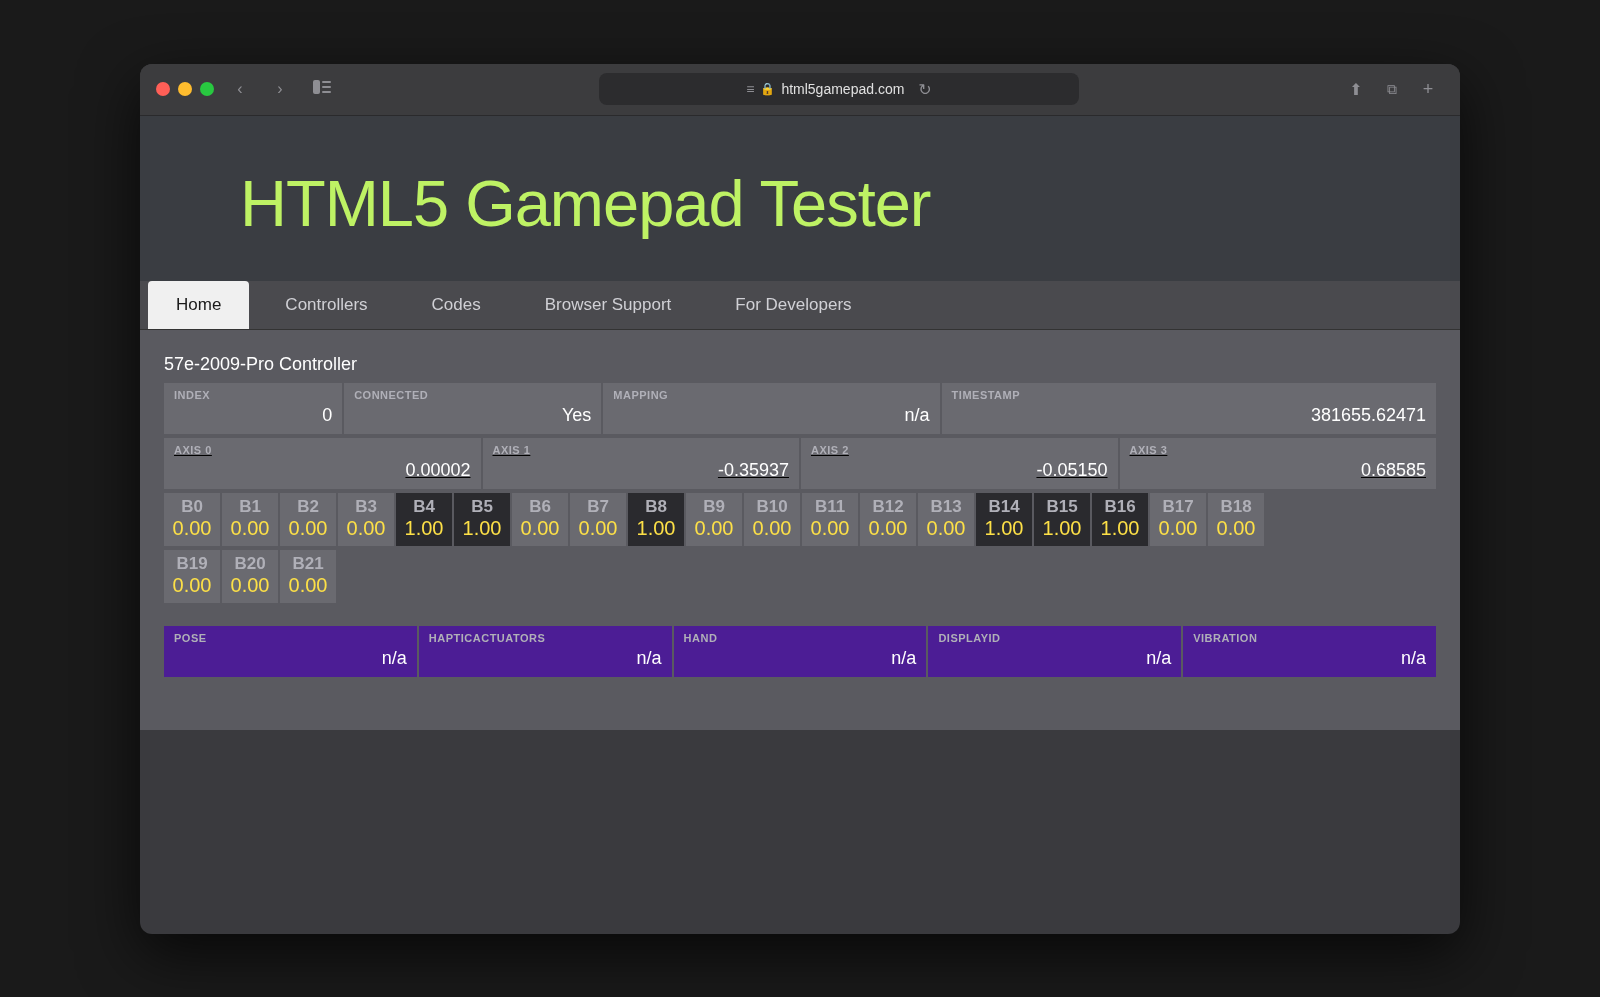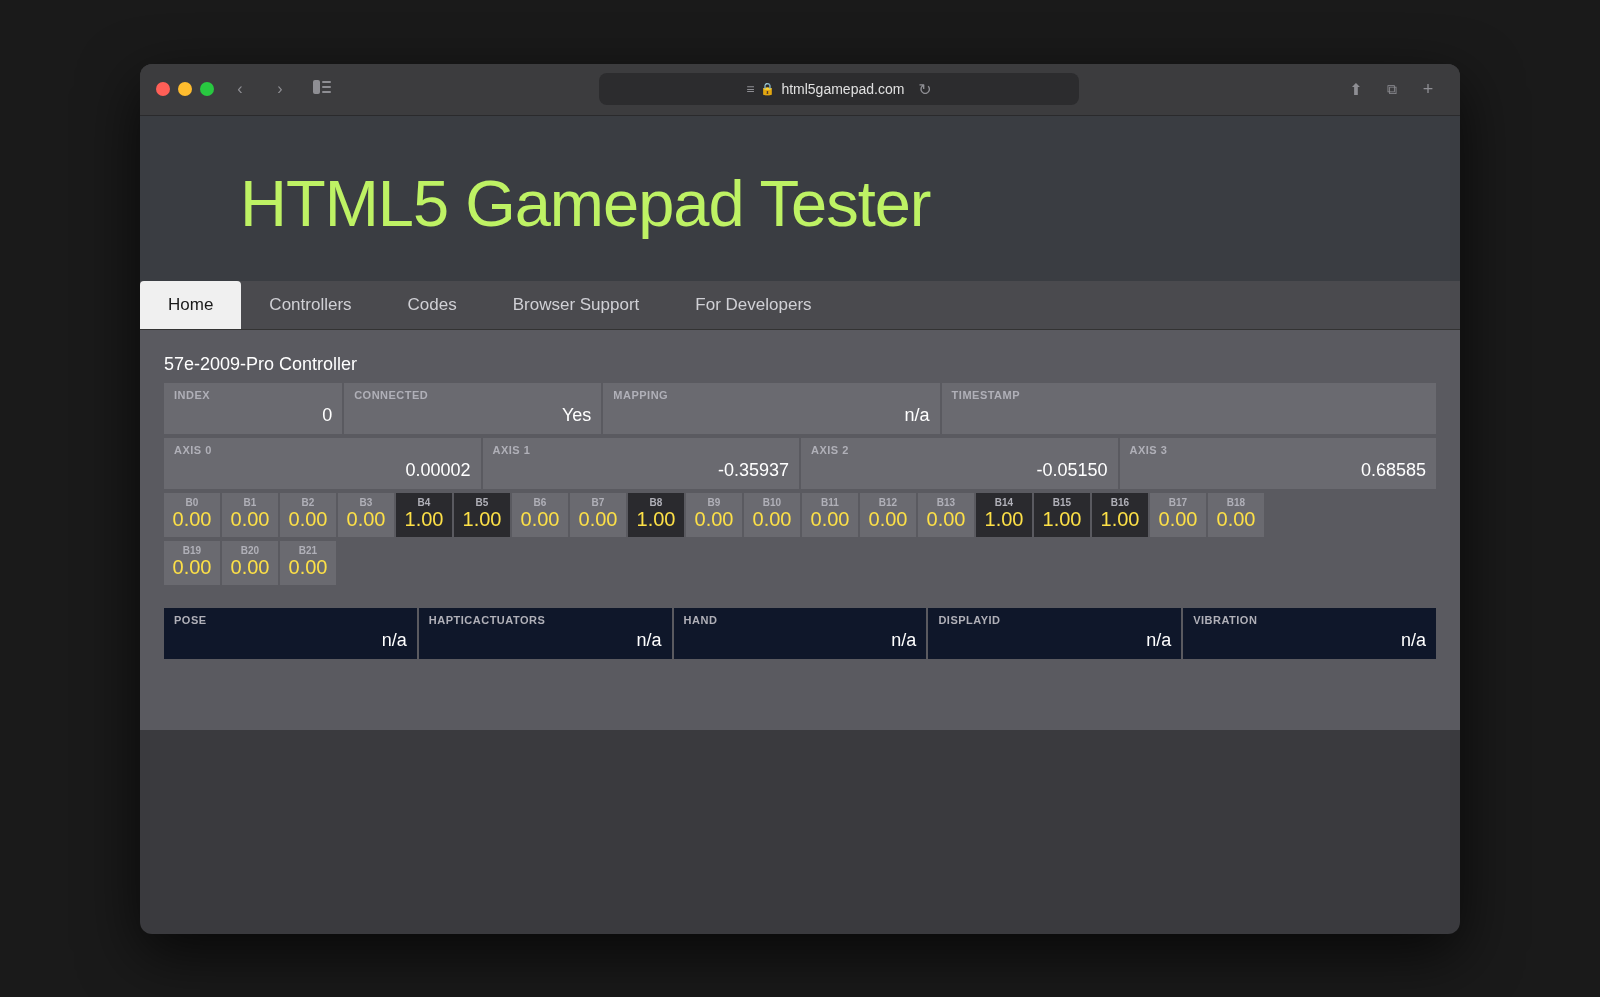--- a/index.html
+++ b/index.html
@@ -137,20 +137,21 @@
     }
 
     .tab {
       padding: 14px 28px;
       color: #d0d0d5;
       font-size: 17px;
       cursor: pointer;
       white-space: nowrap;
       border: none;
       background: none;
+      margin-left: 8px;
     }
 
     .tab.active {
       background: #f0f0f0;
       color: #1a1a1a;
       border-radius: 4px 4px 0 0;
     }
 
     
     .main-content {
@@ -198,20 +199,21 @@
       font-size: 18px;
       font-weight: 400;
       text-align: right;
     }
 
     
     .axis-grid {
       display: flex;
       gap: 2px;
       margin-bottom: 4px;
+      text-decoration: underline;
     }
 
     .axis-cell {
       background: #6a6a70;
       padding: 6px 10px 8px;
       flex: 1;
     }
 
     
     .button-grid {
@@ -227,39 +229,39 @@
       min-width: 56px;
       text-align: center;
     }
 
     .btn-cell.active {
       background: #2a2a2e;
     }
 
     .btn-label {
       color: #b0b0b8;
-      font-size: 10px;
+      font-size: 17px;
       font-weight: 600;
     }
 
     .btn-value {
       color: #fde047;
       font-size: 20px;
       font-weight: 400;
     }
 
     
     .bottom-info {
       display: flex;
       gap: 2px;
       margin-top: 4px;
     }
 
     .bottom-cell {
-      background: #0f172a;
+      background: #4c1d95;
       padding: 6px 10px 8px;
       flex: 1;
     }
 
     .url-center-wrapper {
       flex: 1;
       display: flex;
       justify-content: center;
     }
   </style>
@@ -337,20 +339,21 @@
       <div class="info-cell wide">
         <div class="cell-label">CONNECTED</div>
         <div class="cell-value">Yes</div>
       </div>
       <div class="info-cell wider">
         <div class="cell-label">MAPPING</div>
         <div class="cell-value">n/a</div>
       </div>
       <div class="info-cell widest">
         <div class="cell-label">TIMESTAMP</div>
+        <div class="cell-value">381655.62471</div>
       </div>
     </div>
 
     <div class="axis-grid" id="axis-grid">
         <div class="axis-cell">
     <div class="cell-label">AXIS 0</div>
     <div class="cell-value">0.00002</div>
   </div>
         <div class="axis-cell">
     <div class="cell-label">AXIS 1</div>

